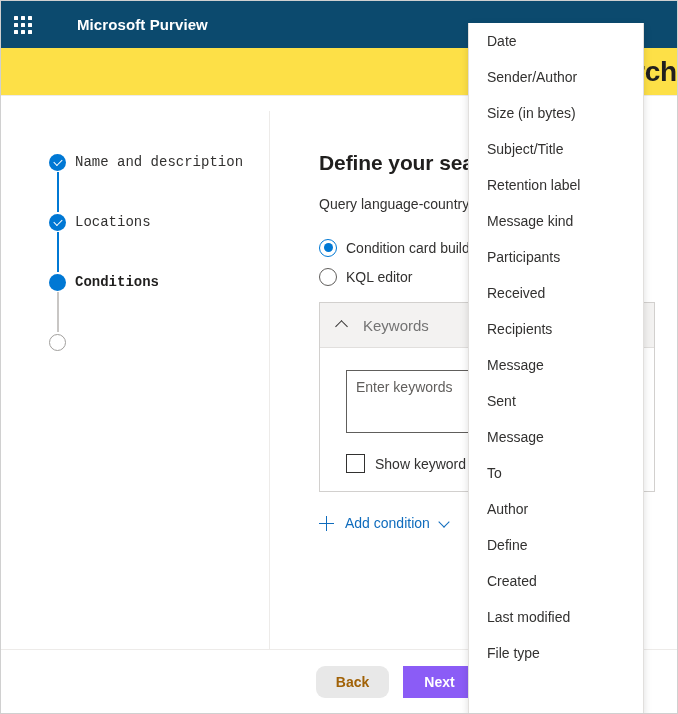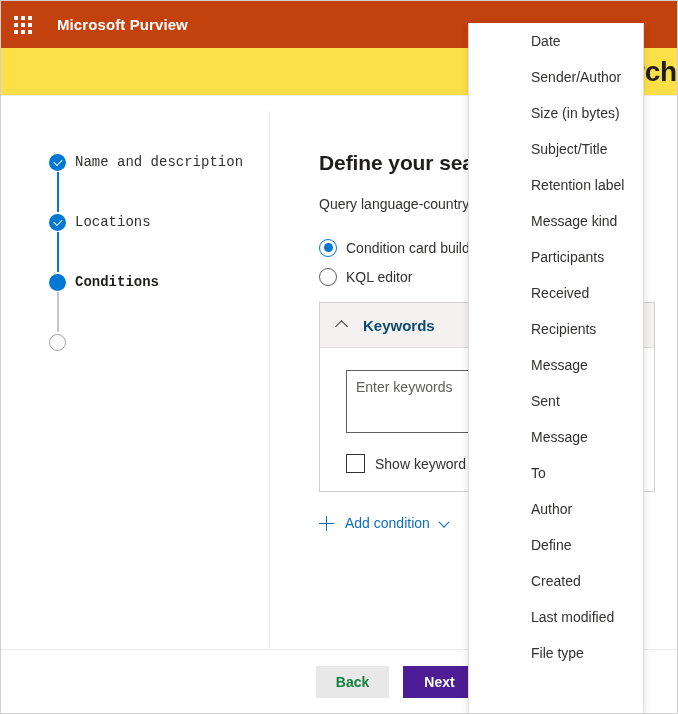--- a/index.html
+++ b/index.html
@@ -17,22 +17,22 @@
     height: 714px;
     border: 1px solid #d0d0d0;
     overflow: hidden;
     background: #fff;
   }
 
   
   .suitebar {
     position: absolute; top: 0; left: 0;
     width: 676px; height: 47px;
-    background: #c2410c;
-    display: flex; align-items: center;
+    background: #0c4a6e;
+    display: flex; align-items: center; gap: 20px;
   }
   .waffle {
     width: 44px; height: 47px;
     display: flex; align-items: center; justify-content: center;
     cursor: pointer;
   }
   .waffle-grid {
     display: grid;
     grid-template-columns: repeat(3, 4px);
     grid-template-rows: repeat(3, 4px);
@@ -199,22 +199,22 @@
     content:"";
     position:absolute; left:0; top:3px;
     width: 8px; height: 8px;
     border-left: 1.4px solid #323130;
     border-top: 1.4px solid #323130;
     transform: rotate(45deg);
   }
   .card-title {
     margin-left: 14px;
     font-size: 15px;
-    font-weight: 700;
-    color: #0c4a6e;
+    font-weight: 400;
+    color: #737373;
   }
   .card-body { padding: 22px 20px 18px 26px; }
   .kw-input {
     width: 284px;
     height: 63px;
     border: 1px solid #605e5c;
     background: #fff;
     font-family: inherit;
     font-size: 14px;
     color: #323130;
@@ -290,22 +290,22 @@
   }
   .btn {
     height: 32px;
     min-width: 73px;
     border: none;
     font-family: inherit;
     font-size: 14px;
     cursor: pointer;
     padding: 0 16px;
   }
-  .btn-back { background: #e8e8e8; color: #15803d; font-weight: 600; }
-  .btn-next { background: #4c1d95; color: #ffffff; font-weight: 600; margin-left: 14px; }
+  .btn-back { background: #e8e8e8; color: #a16207; font-weight: 600; border-radius: 9px; }
+  .btn-next { background: #8b5cf6; color: #ffffff; font-weight: 600; margin-left: 14px; }
 
   
   .dropdown {
     position: absolute;
     left: 467px;
     top: 22px;
     width: 176px;
     height: 692px;
     background: #ffffff;
     border: 1px solid #e1dfdd;
@@ -316,21 +316,20 @@
   }
   .dd-item {
     height: 36px;
     display: flex;
     align-items: center;
     padding-left: 18px;
     font-size: 14px;
     color: #323130;
     cursor: pointer;
     white-space: nowrap;
-    margin-left: 44px;
   }
 </style>
 </head>
 <body>
 
 <div class="page">
 
   <div class="suitebar">
     <div class="waffle">
       <div class="waffle-grid">

